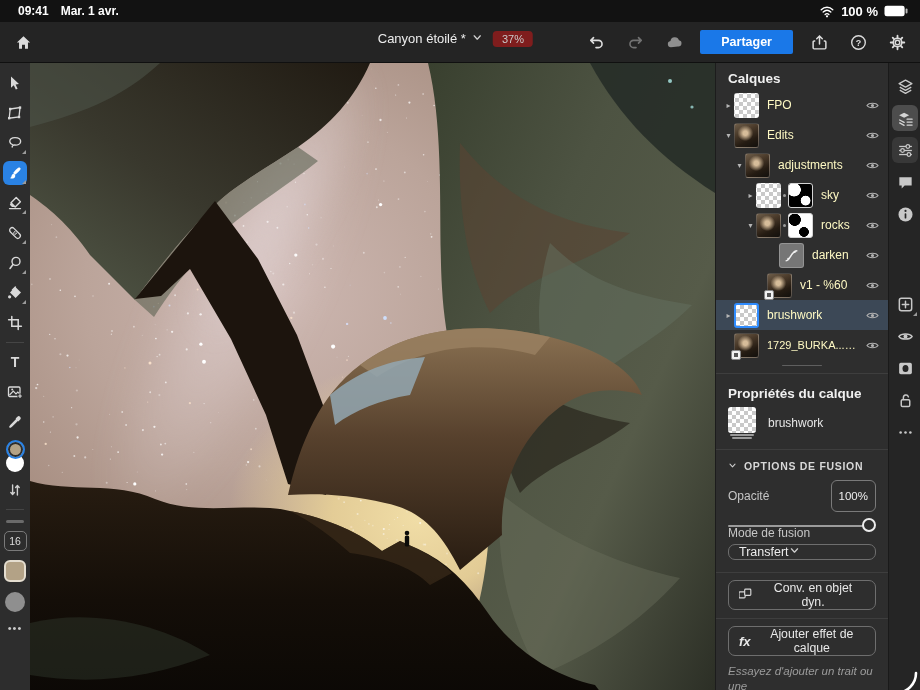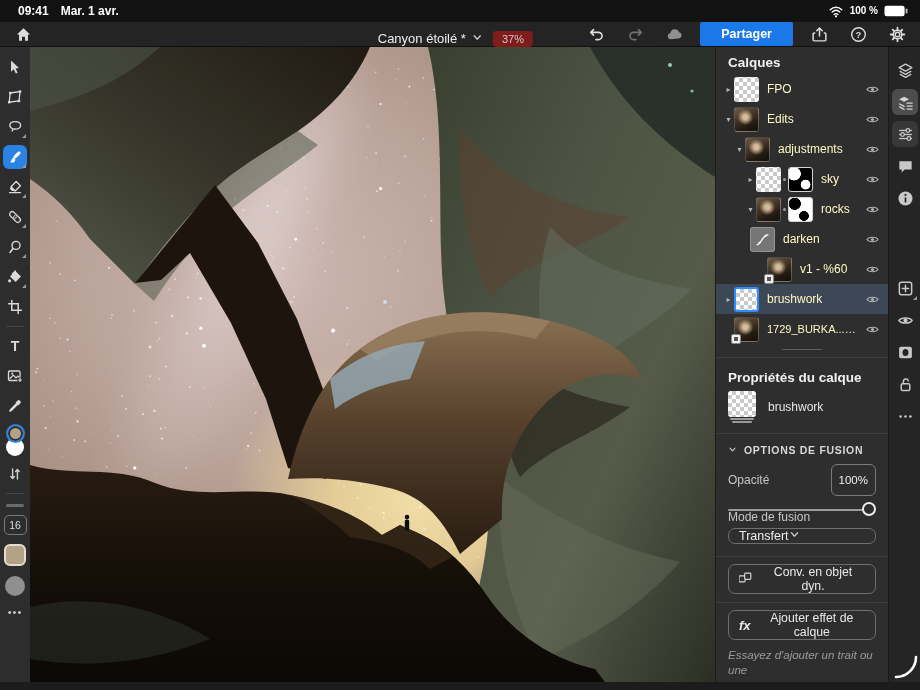--- a/index.html
+++ b/index.html
@@ -2,25 +2,25 @@
 <html><head>
 <meta charset="utf-8">
 <style>
   html,body{margin:0;padding:0;background:#000;}
   *{box-sizing:border-box;font-family:"Liberation Sans",sans-serif;-webkit-font-smoothing:antialiased;}
   .screen{position:relative;width:920px;height:690px;background:#1c1c1c;overflow:hidden;color:#e6e6e6;}
 
   
   .status-bar{height:22px;background:#121212;display:flex;align-items:center;justify-content:space-between;padding:0 12px 0 18px;}
   .status-left{display:flex;gap:12px;font-size:12px;font-weight:700;color:#fff;}
-  .status-right{display:flex;gap:6px;font-size:10px;font-weight:700;color:#fff;}
+  .status-right{display:flex;align-items:center;gap:6px;font-size:13px;font-weight:700;color:#fff;}
   .status-right svg{display:block}
 
   
-  .top-bar{height:25px;background:#242424;border-bottom:1px solid #101010;display:flex;align-items:center;position:relative;padding:0 10px;}
+  .top-bar{height:41px;background:#242424;border-bottom:1px solid #101010;display:flex;align-items:center;position:relative;padding:0 10px;}
   .icon-btn{width:26px;height:26px;display:flex;align-items:center;justify-content:center;border-radius:5px;flex:0 0 auto;}
   .icon-btn svg{width:17px;height:17px;display:block}
   .doc-group{position:absolute;left:50%;top:0;height:33px;transform:translateX(-53%);display:flex;align-items:center;gap:10px;}
   .doc-title{font-size:13px;color:#ededed;display:flex;align-items:center;gap:6px;}
   .doc-title svg{width:11px;height:11px;}
   .zoom-badge{background:#7f1d1d;color:#c9c9c9;font-size:11px;padding:2px 9px;border-radius:4px;}
   .top-actions{margin-left:auto;display:flex;align-items:center;gap:13px;}
   .share-pill{background:#1a78e8;color:#fff;font-size:12.5px;font-weight:700;padding:5px 21px;border-radius:2px;border:none;}
   .dim svg{opacity:.42}
 
@@ -884,21 +884,21 @@
             <div class="link-dot"></div>
             <div class="thumb mask-rocks"></div>
             <span class="layer-name">rocks</span>
             <span class="eye">
               <svg viewBox="0 0 14 10">
                 <path d="M1,5 C3,1.8 11,1.8 13,5 C11,8.2 3,8.2 1,5 Z" fill="none" stroke="#b0b0b0" stroke-width="1.1"></path>
                 <circle cx="7" cy="5" r="1.7" fill="#b0b0b0"></circle>
               </svg>
             </span>
           </div>
-          <div class="layer-row" style="padding-left: 23px;">
+          <div class="layer-row" style="padding-left: 52px;">
             <span class="disc"></span>
             <div class="thumb th-curves">
               <svg viewBox="0 0 16 16">
                 <path d="M2.5,13 C7,13 7.5,3.5 13.5,3.5" fill="none" stroke="#f0f0f0" stroke-width="1.4"></path>
                 <circle cx="5" cy="11" r="1" fill="#f0f0f0"></circle>
                 <circle cx="11" cy="4.6" r="1" fill="#f0f0f0"></circle>
               </svg>
             </div>
             <span class="layer-name">darken</span>
             <span class="eye">

